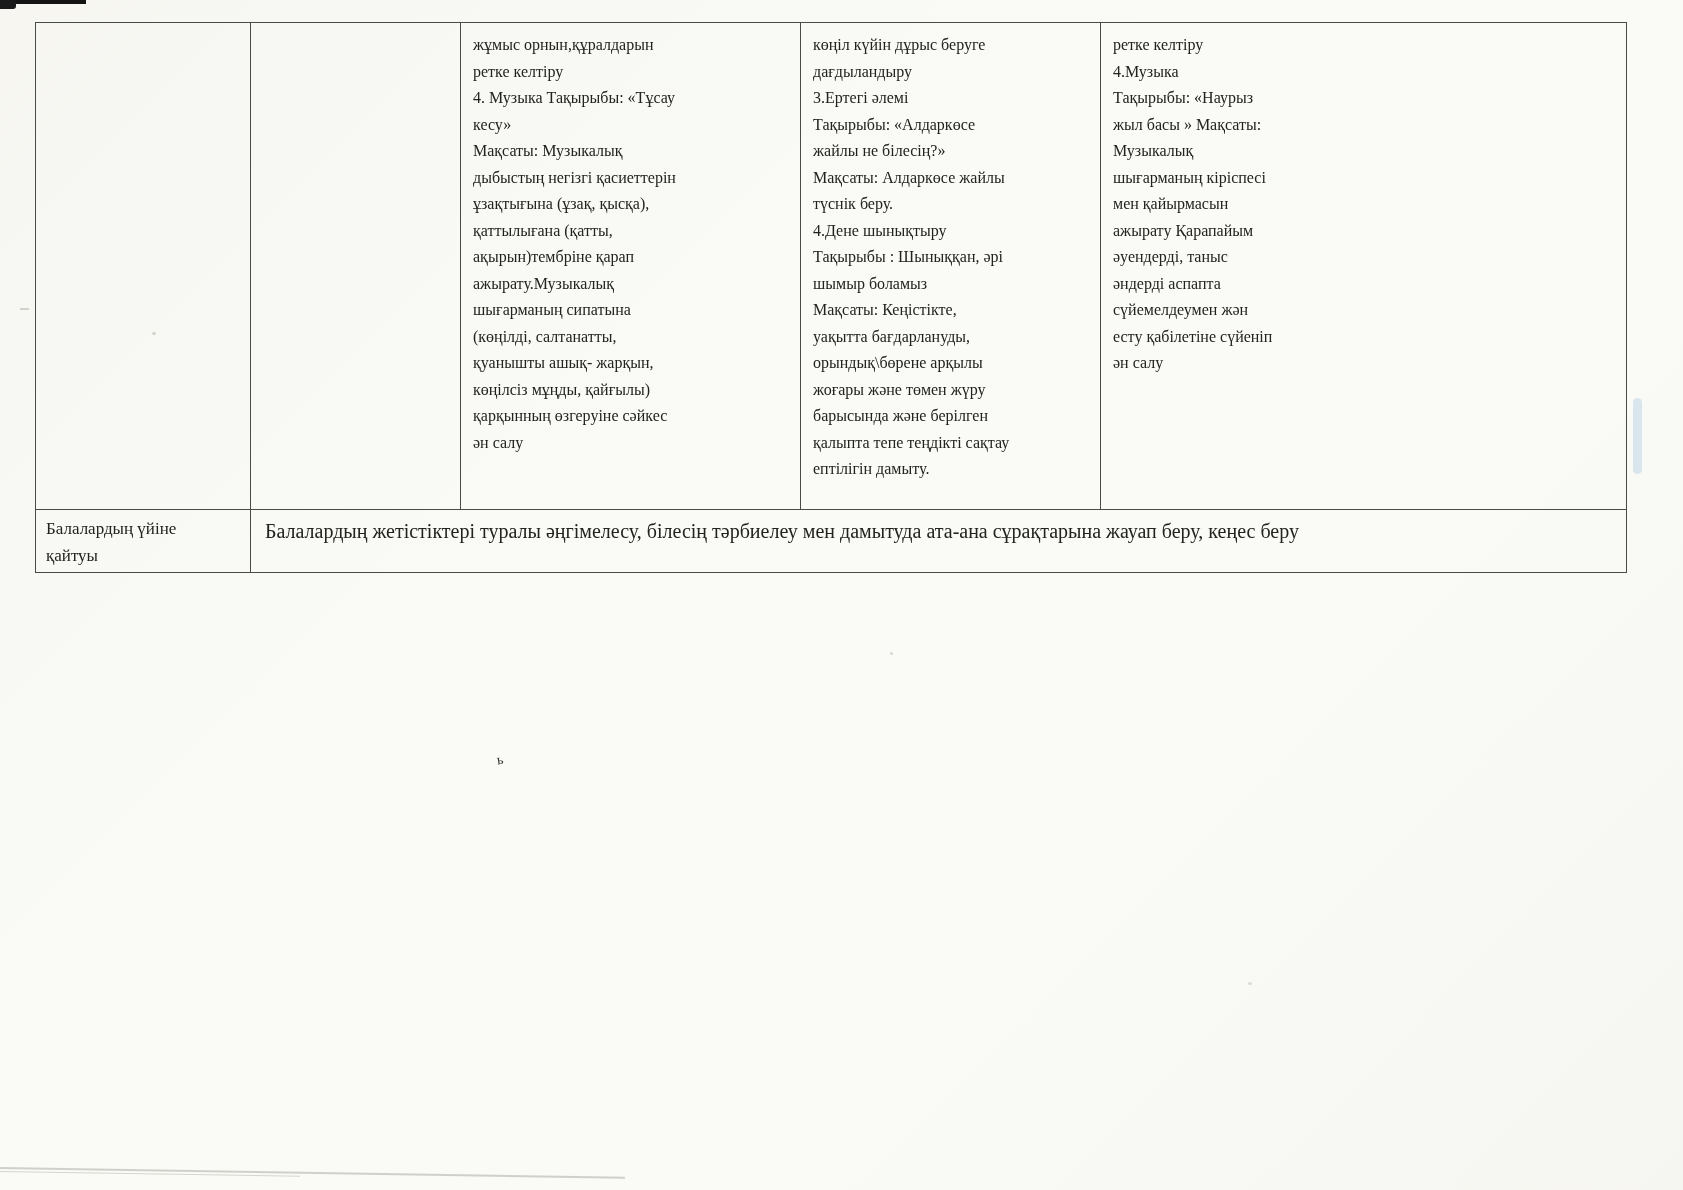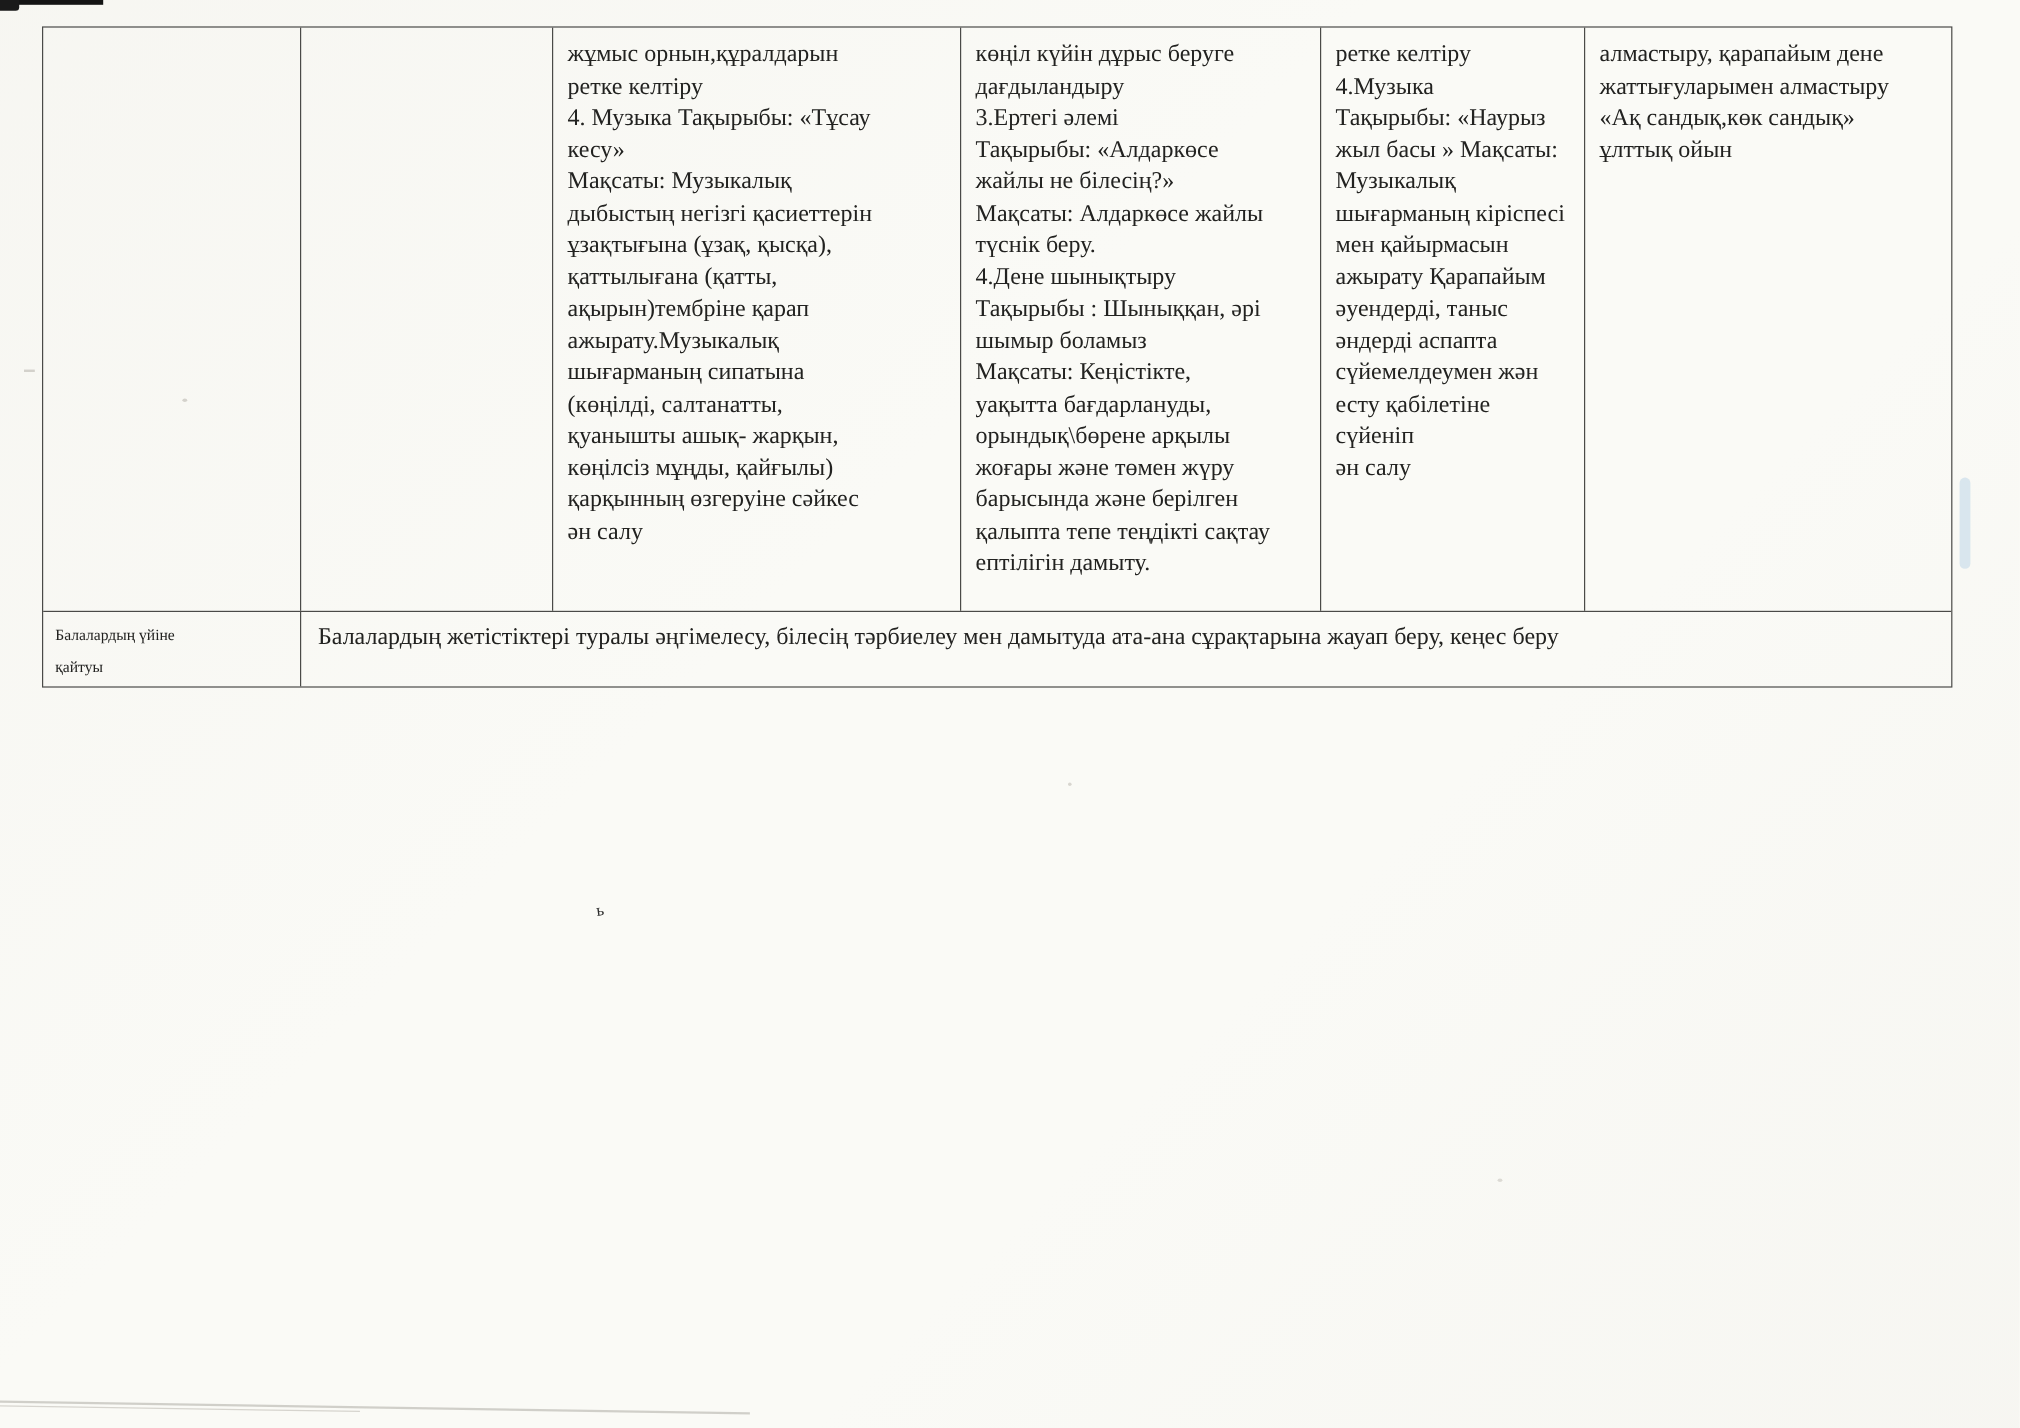--- a/index.html
+++ b/index.html
@@ -32,21 +32,21 @@
     background: transparent;
   }
   .main-row {
     display: flex;
     height: 486px;
   }
   .cell {
     box-sizing: border-box;
     border-right: 1.4px solid #4a4a48;
     padding: 9px 10px 0 12px;
-    font-size: 20px;
+    font-size: 16px;
     line-height: 26.5px;
     white-space: pre-line;
     overflow: hidden;
   }
   .cell:last-child { border-right: none; }
   .w1 { width: 215px; }
   .w2 { width: 210px; }
   .w3 { width: 340px; }
   .w4 { width: 300px; }
   .w5 { width: 220px; }
@@ -54,21 +54,21 @@
   .footer-row {
     display: flex;
     border-top: 1.4px solid #4a4a48;
     height: 62px;
   }
   .footer-label {
     box-sizing: border-box;
     width: 215px;
     border-right: 1.4px solid #4a4a48;
     padding: 5px 8px 0 10px;
-    font-size: 13px;
+    font-size: 17px;
     line-height: 27px;
     white-space: pre-line;
   }
   .footer-content {
     box-sizing: border-box;
     flex: 1;
     padding: 8px 10px 0 14px;
     font-size: 20px;
     line-height: 26px;
     white-space: pre-line;
@@ -168,24 +168,20 @@
 жыл басы » Мақсаты:
 Музыкалық
 шығарманың кіріспесі
 мен қайырмасын
 ажырату Қарапайым
 әуендерді, таныс
 әндерді аспапта
 сүйемелдеумен жән
 есту қабілетіне сүйеніп
 ән салу</div>
-    <div class="cell w6">алмастыру, қарапайым дене
-жаттығуларымен алмастыру
-«Ақ сандық,көк сандық»
-ұлттық ойын</div>
   </div>
   <div class="footer-row">
     <div class="footer-label">Балалардың  үйіне
 қайтуы</div>
     <div class="footer-content">Балалардың жетістіктері туралы әңгімелесу, білесің тәрбиелеу мен дамытуда ата-ана сұрақтарына жауап беру, кеңес беру</div>
   </div>
 </div>
 
 <div class="artifact top-left-bar"></div>
 <div class="artifact top-left-corner"></div>

